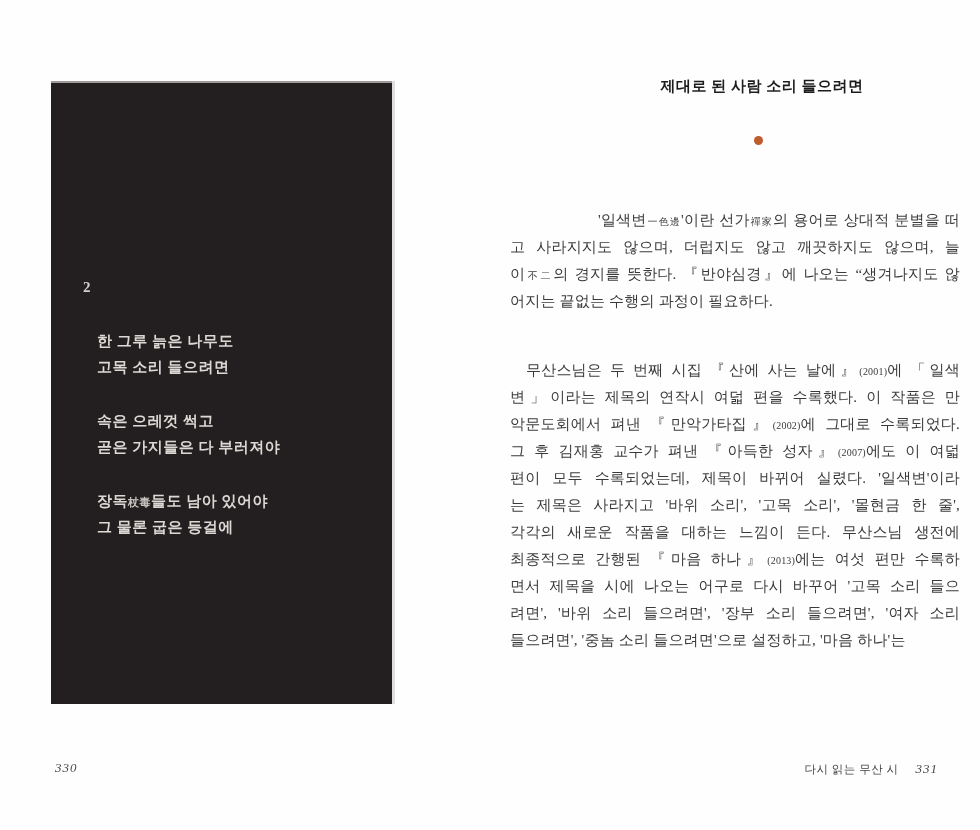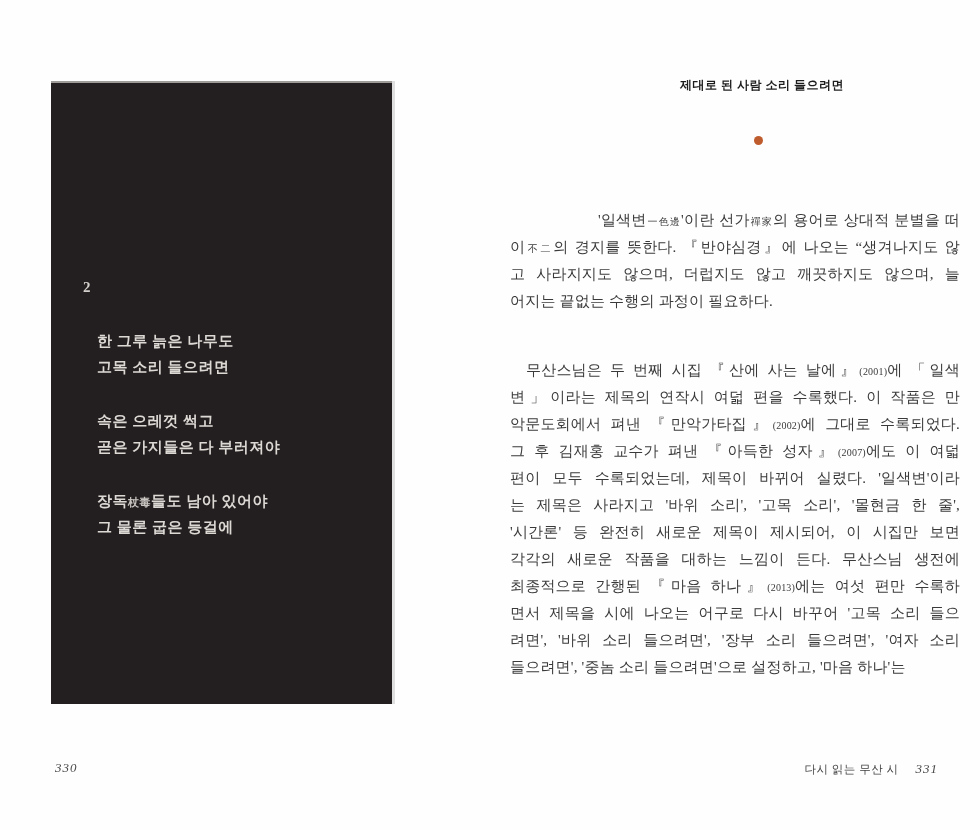--- a/index.html
+++ b/index.html
@@ -57,21 +57,21 @@
     color: #4a4a4a;
     letter-spacing: 1px;
   }
 
   
   .page-title {
     position: absolute;
     left: 762px;
     top: 77px;
     transform: translateX(-50%);
-    font-size: 12px;
+    font-size: 15px;
     font-weight: bold;
     color: #1d1c1c;
     letter-spacing: 0.5px;
     white-space: nowrap;
   }
   .divider-dot {
     position: absolute;
     left: 754px;
     top: 136px;
     width: 9px;
@@ -142,31 +142,30 @@
     </div>
   </div>
   <div class="pageno-left">330</div>
 
   <div class="page-title">제대로 된 사람 소리 들으려면</div>
   <div class="divider-dot"></div>
 
   <div class="essay">
 
     <div class="jline cjk open-indent">'일색변<span class="hanja">一色邊</span>'이란 선가<span class="hanja">禪家</span>의 용어로 상대적 분별을 떠난 불</div>
+    <div class="jline cjk">고 사라지지도 않으며, 더럽지도 않고 깨끗하지도 않으며, 늘</div>
     <div class="jline cjk">이<span class="hanja">不二</span>의 경지를 뜻한다. 『반야심경』에 나오는 “생겨나지도 않</div>
-    <div class="jline cjk">고 사라지지도 않으며, 더럽지도 않고 깨끗하지도 않으며, 늘</div>
     <div class="jline cjk para-end">어지는 끝없는 수행의 과정이 필요하다.</div>
 
     <div class="jline cjk indent">무산스님은 두 번째 시집 『산에 사는 날에』<span class="hanja">(2001)</span>에 「일색</div>
     <div class="jline cjk">변」이라는 제목의 연작시 여덟 편을 수록했다. 이 작품은 만</div>
     <div class="jline cjk">악문도회에서 펴낸 『만악가타집』<span class="hanja">(2002)</span>에 그대로 수록되었다.</div>
     <div class="jline cjk">그 후 김재홍 교수가 펴낸 『아득한 성자』<span class="hanja">(2007)</span>에도 이 여덟</div>
     <div class="jline cjk">편이 모두 수록되었는데, 제목이 바뀌어 실렸다. '일색변'이라</div>
     <div class="jline cjk">는 제목은 사라지고 '바위 소리', '고목 소리', '몰현금 한 줄',</div>
-    <div class="jline cjk">'시간론' 등 완전히 새로운 제목이 제시되어, 이 시집만 보면</div>
     <div class="jline cjk">각각의 새로운 작품을 대하는 느낌이 든다. 무산스님 생전에</div>
     <div class="jline cjk">최종적으로 간행된 『마음 하나』<span class="hanja">(2013)</span>에는 여섯 편만 수록하</div>
     <div class="jline cjk">면서 제목을 시에 나오는 어구로 다시 바꾸어 '고목 소리 들으</div>
     <div class="jline cjk">려면', '바위 소리 들으려면', '장부 소리 들으려면', '여자 소리</div>
     <div class="jline cjk para-end">들으려면', '중놈 소리 들으려면'으로 설정하고, '마음 하나'는</div>
   </div>
 
   <div class="footer-right">
     <span class="book-title">다시 읽는 무산 시</span><span class="pageno">331</span>
   </div>

